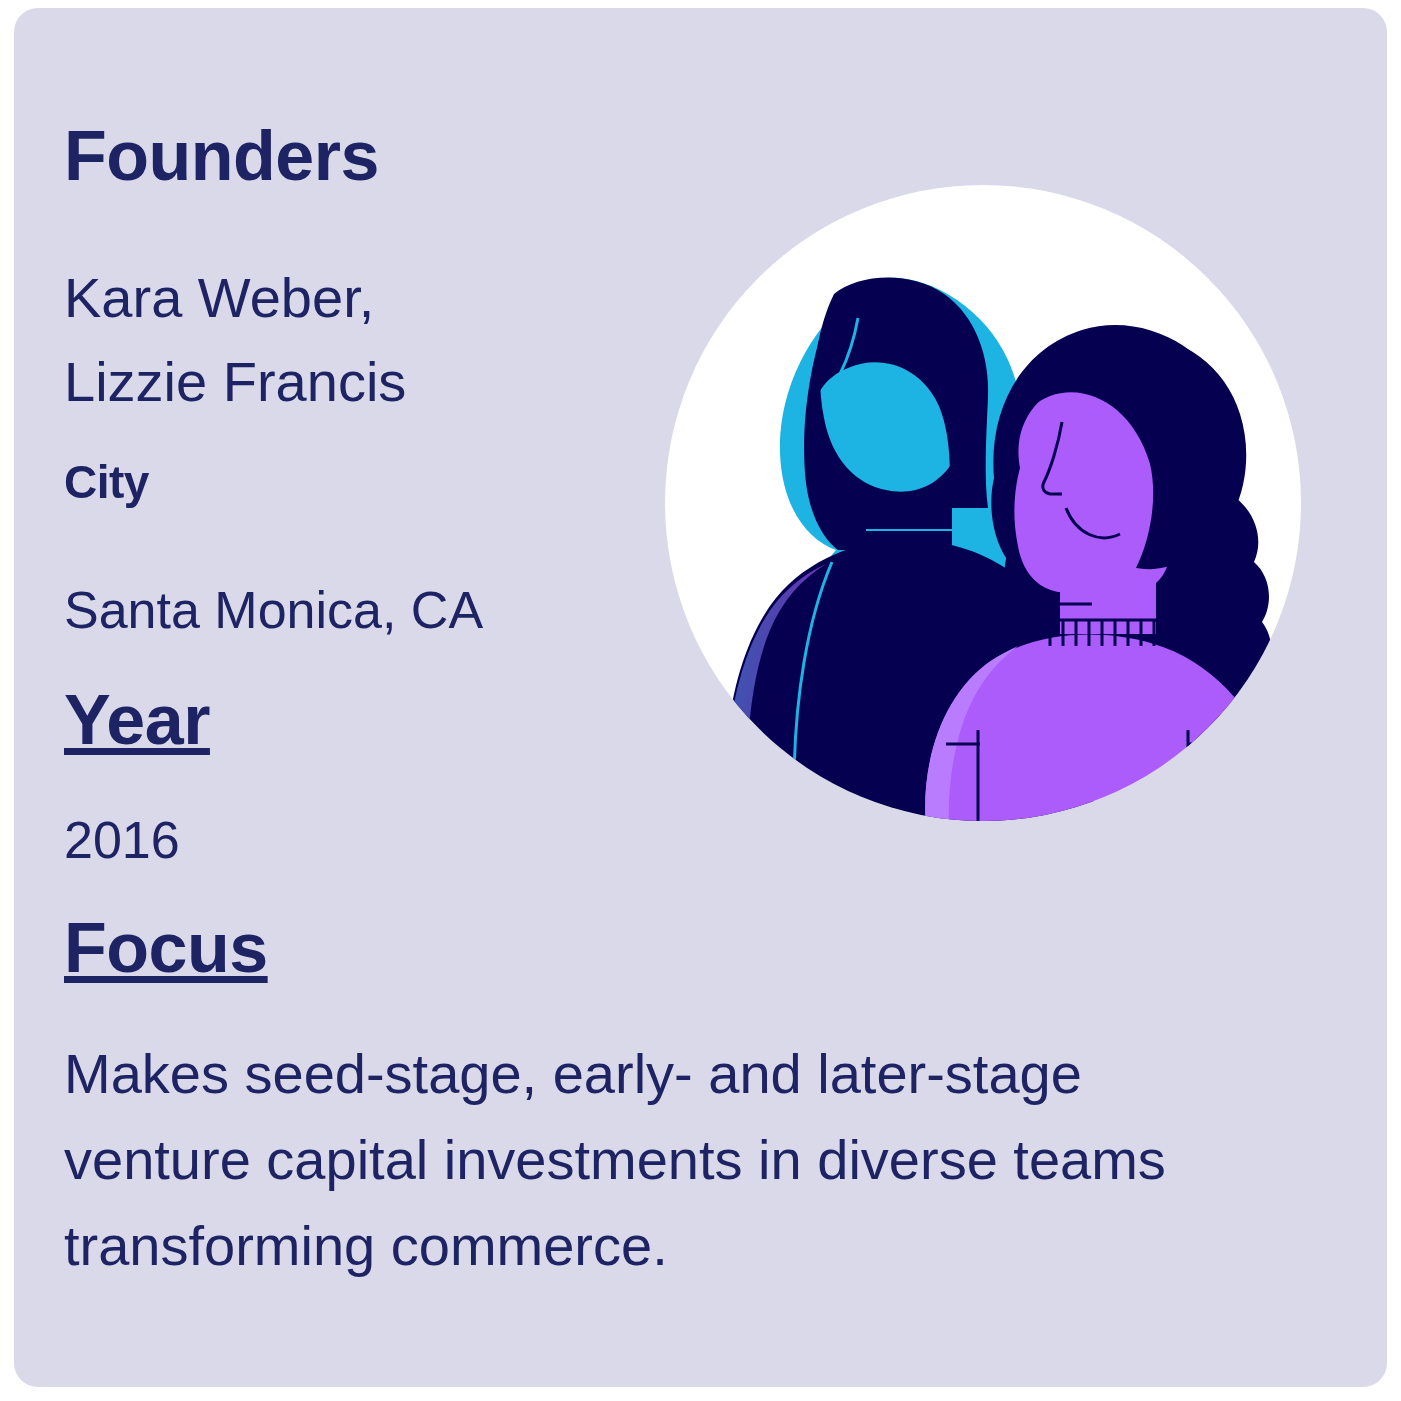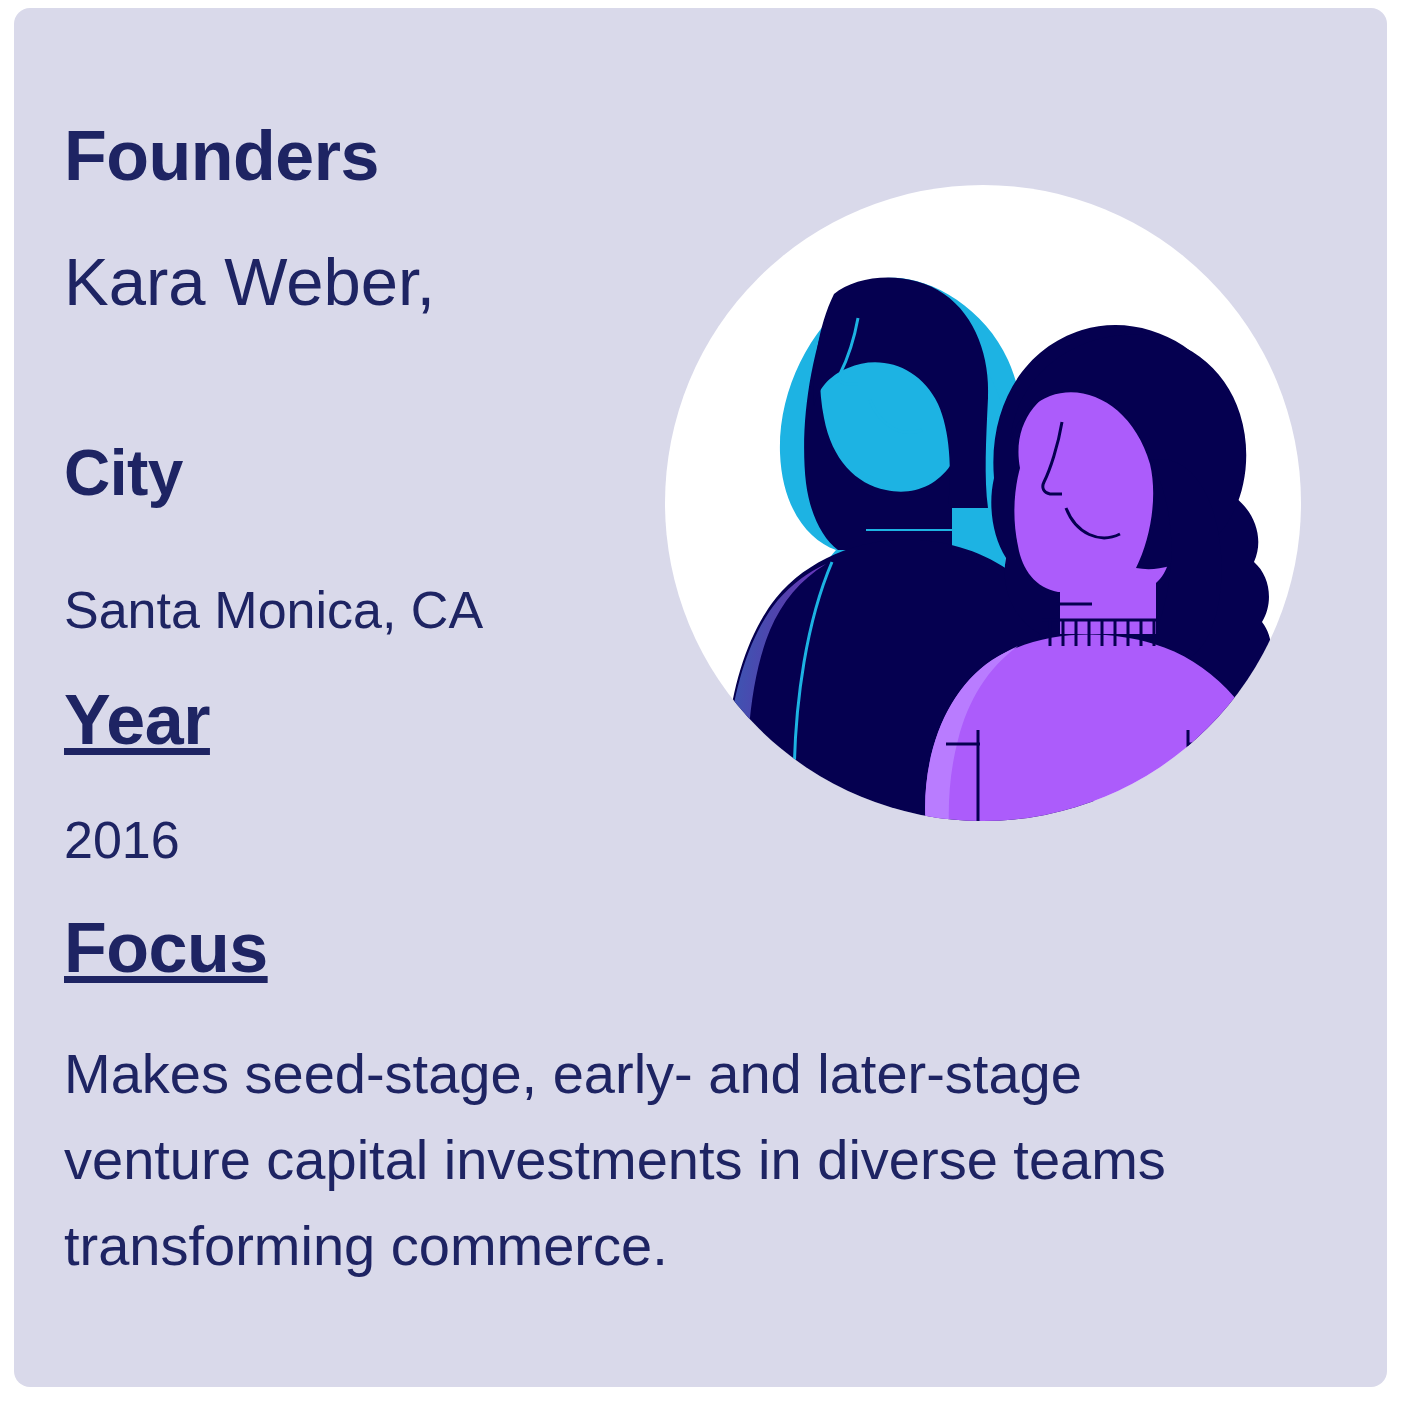--- a/index.html
+++ b/index.html
@@ -15,21 +15,21 @@
     overflow: hidden;
   }
 
   .card {
     position: absolute;
     left: 14px;
     top: 8px;
     width: 1373px;
     height: 1379px;
     background: #d9d9ea;
-    border-radius: 16px;
+    border-radius: 24px;
     overflow: hidden;
   }
 
   
   .text-col {
     position: absolute;
     left: 50px;
     top: 0;
     width: 1230px;
   }
@@ -43,23 +43,23 @@
   .field-value {
     color: #1e2463;
     font-weight: normal;
     margin: 0;
   }
 
   
   .blk { position: absolute; left: 0; }
 
   .lbl-founders { top: 108px;  font-size: 70px;  line-height: 80px; }
-  .val-founders { top: 232px;  font-size: 67px;  line-height: 84px; width: 560px;}
-
-  .lbl-city     { top: 425px;  font-size: 64px;  line-height: 80px; }
+  .val-founders { top: 248px;  font-size: 56px;  line-height: 84px; width: 560px;}
+
+  .lbl-city     { top: 434px;  font-size: 46px;  line-height: 80px; }
   .val-city     { top: 562px;  font-size: 52px;  line-height: 80px; }
 
   .lbl-year     { top: 672px;  font-size: 70px;  line-height: 80px; text-decoration: underline; }
   .val-year     { top: 792px;  font-size: 52px;  line-height: 80px; }
 
   .lbl-focus    { top: 900px;  font-size: 70px;  line-height: 80px; text-decoration: underline; }
   .val-focus    { top: 1023px; font-size: 56px;  line-height: 86px; width: 1200px; }
 
   
   .illustration {
@@ -74,20 +74,21 @@
 </head>
 <body>
 
 <div class="card">
 
   <div class="text-col">
 
     <h2 class="field-label blk lbl-founders">Founders</h2>
     <div class="field-value blk val-founders">
       <div>Kara Weber,</div>
+      <div>Lizzie Francis</div>
     </div>
 
     <h2 class="field-label blk lbl-city">City</h2>
     <div class="field-value blk val-city">Santa Monica, CA</div>
 
     <h2 class="field-label blk lbl-year">Year</h2>
     <div class="field-value blk val-year">2016</div>
 
     <h2 class="field-label blk lbl-focus">Focus</h2>
     <div class="field-value blk val-focus">Makes seed-stage, early- and later-stage venture capital investments in diverse teams transforming commerce.</div>

